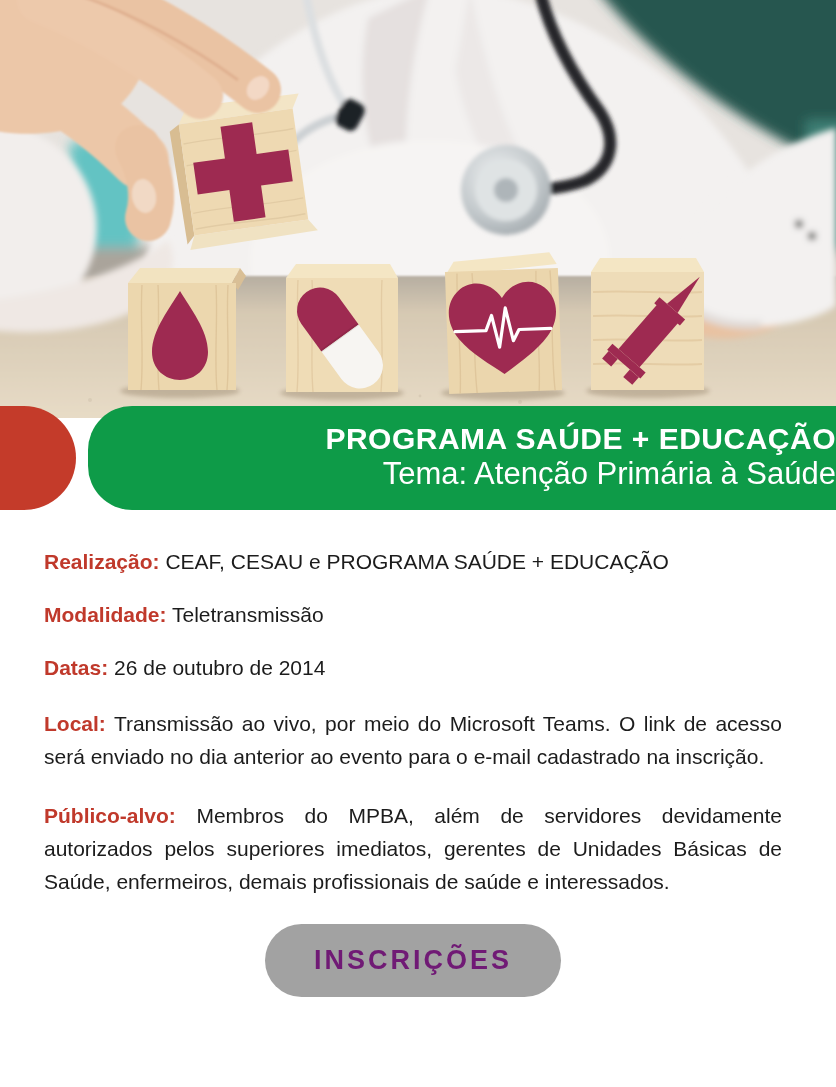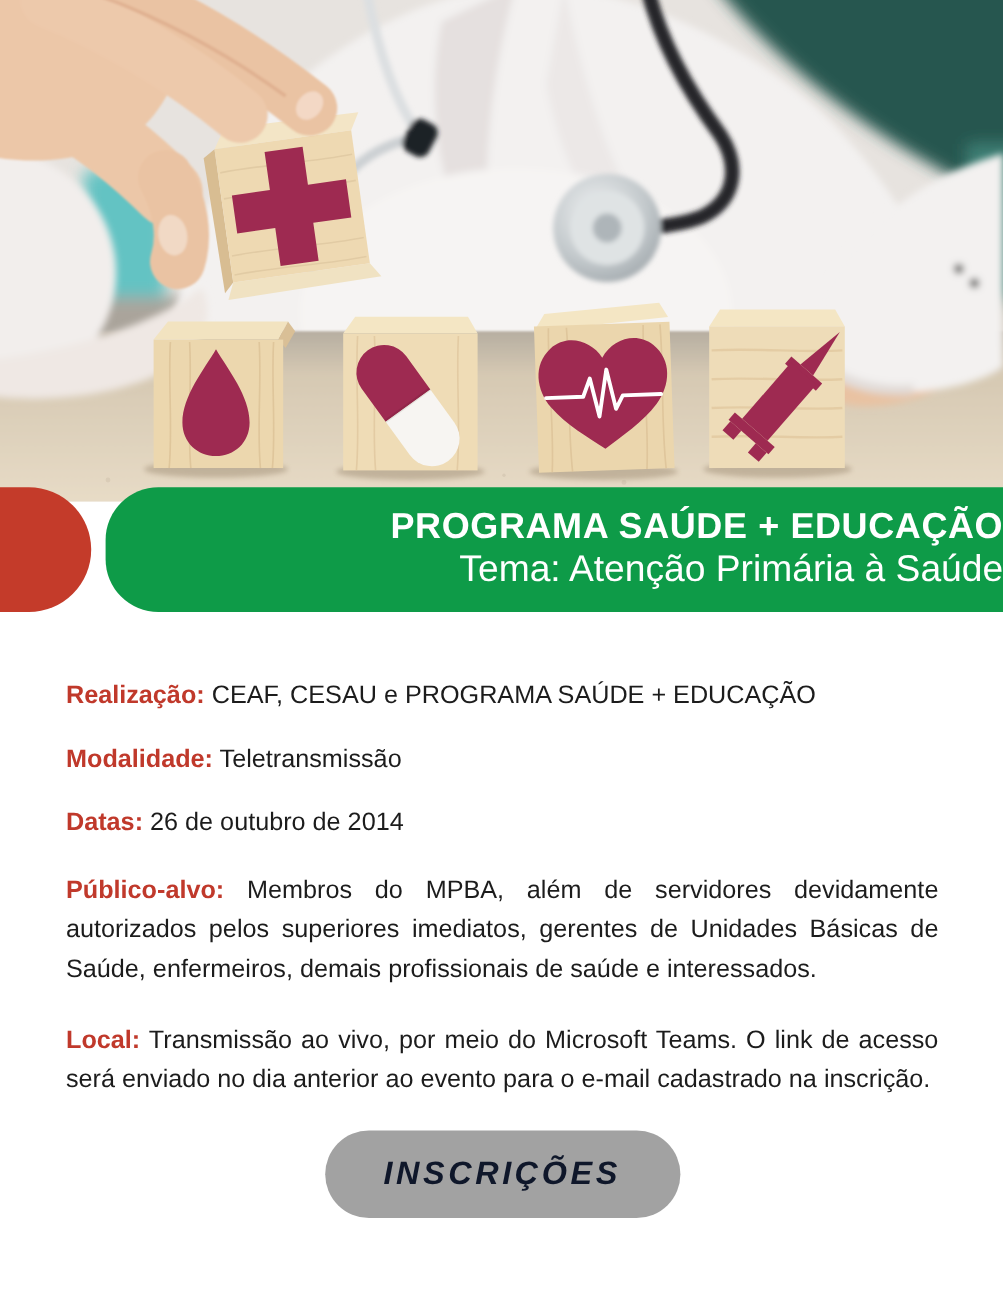--- a/index.html
+++ b/index.html
@@ -14,29 +14,29 @@
   
   .red-pill{position:absolute;left:0;top:406px;width:76px;height:104px;
     background:var(--accent-red,#c43b2a);border-radius:0 52px 52px 0;}
   .green-banner{position:absolute;left:88px;right:0;top:406px;height:104px;
     background:var(--green,#0e9b48);border-radius:44px 0 0 44px;
     color:#ffffff;text-align:right;box-sizing:border-box;padding-top:15px;}
   .green-banner .title{font-size:30px;font-weight:bold;line-height:36px;letter-spacing:.5px;}
   .green-banner .subtitle{font-size:31px;font-weight:normal;line-height:34px;}
 
   
-  .content{position:absolute;top:510px;left:55px;right:54px;padding-top:56px;}
+  .content{position:absolute;top:510px;left:44px;right:54px;padding-top:38px;}
   .row{font-size:21px;line-height:27px;margin:0 0 26px 0;color:var(--text-black,#1c1c1c);}
   .row b{color:var(--label-red,#c0392b);font-weight:bold;}
   .row.just{text-align:justify;line-height:33px;}
 
   
   .cta{display:block;margin:16px auto 0;width:296px;height:73px;border:none;cursor:pointer;
-    border-radius:37px;background:var(--button-gray,#a2a2a2);color:#0f172a;
-    font-family:"Liberation Sans", sans-serif;font-size:27px;font-weight:bold;letter-spacing:3px;font-style:italic;}
+    border-radius:37px;background:var(--button-gray,#a2a2a2);color:#701a75;
+    font-family:"Liberation Sans", sans-serif;font-size:27px;font-weight:bold;letter-spacing:3px;}
 </style>
 </head>
 <body>
 
 <div class="flyer">
 
   <div class="hero">
     <svg width="836" height="418" viewBox="0 0 836 418">
       <defs>
         <linearGradient id="tbl" x1="0" y1="0" x2="0" y2="1">
@@ -218,24 +218,24 @@
     </p>
     <p class="row">
       <b>Modalidade:</b>
       <span>Teletransmissão</span>
     </p>
     <p class="row">
       <b>Datas:</b>
       <span>26 de outubro de 2014</span>
     </p>
     <p class="row just">
+      <b>Local:</b>
+      <span>Transmissão ao vivo, por meio do Microsoft Teams. O link de acesso será enviado no dia anterior ao evento para o e-mail cadastrado na inscrição.</span>
+    </p>
+    <p class="row just">
       <b>Público-alvo:</b>
       <span>Membros do MPBA, além de servidores devidamente autorizados pelos superiores imediatos, gerentes de Unidades Básicas de Saúde, enfermeiros, demais profissionais de saúde e interessados.</span>
     </p>
-    <p class="row just">
-      <b>Local:</b>
-      <span>Transmissão ao vivo, por meio do Microsoft Teams. O link de acesso será enviado no dia anterior ao evento para o e-mail cadastrado na inscrição.</span>
-    </p>
 
     <button class="cta">INSCRIÇÕES</button>
   </div>
 
 </div>
 
 </body></html>

